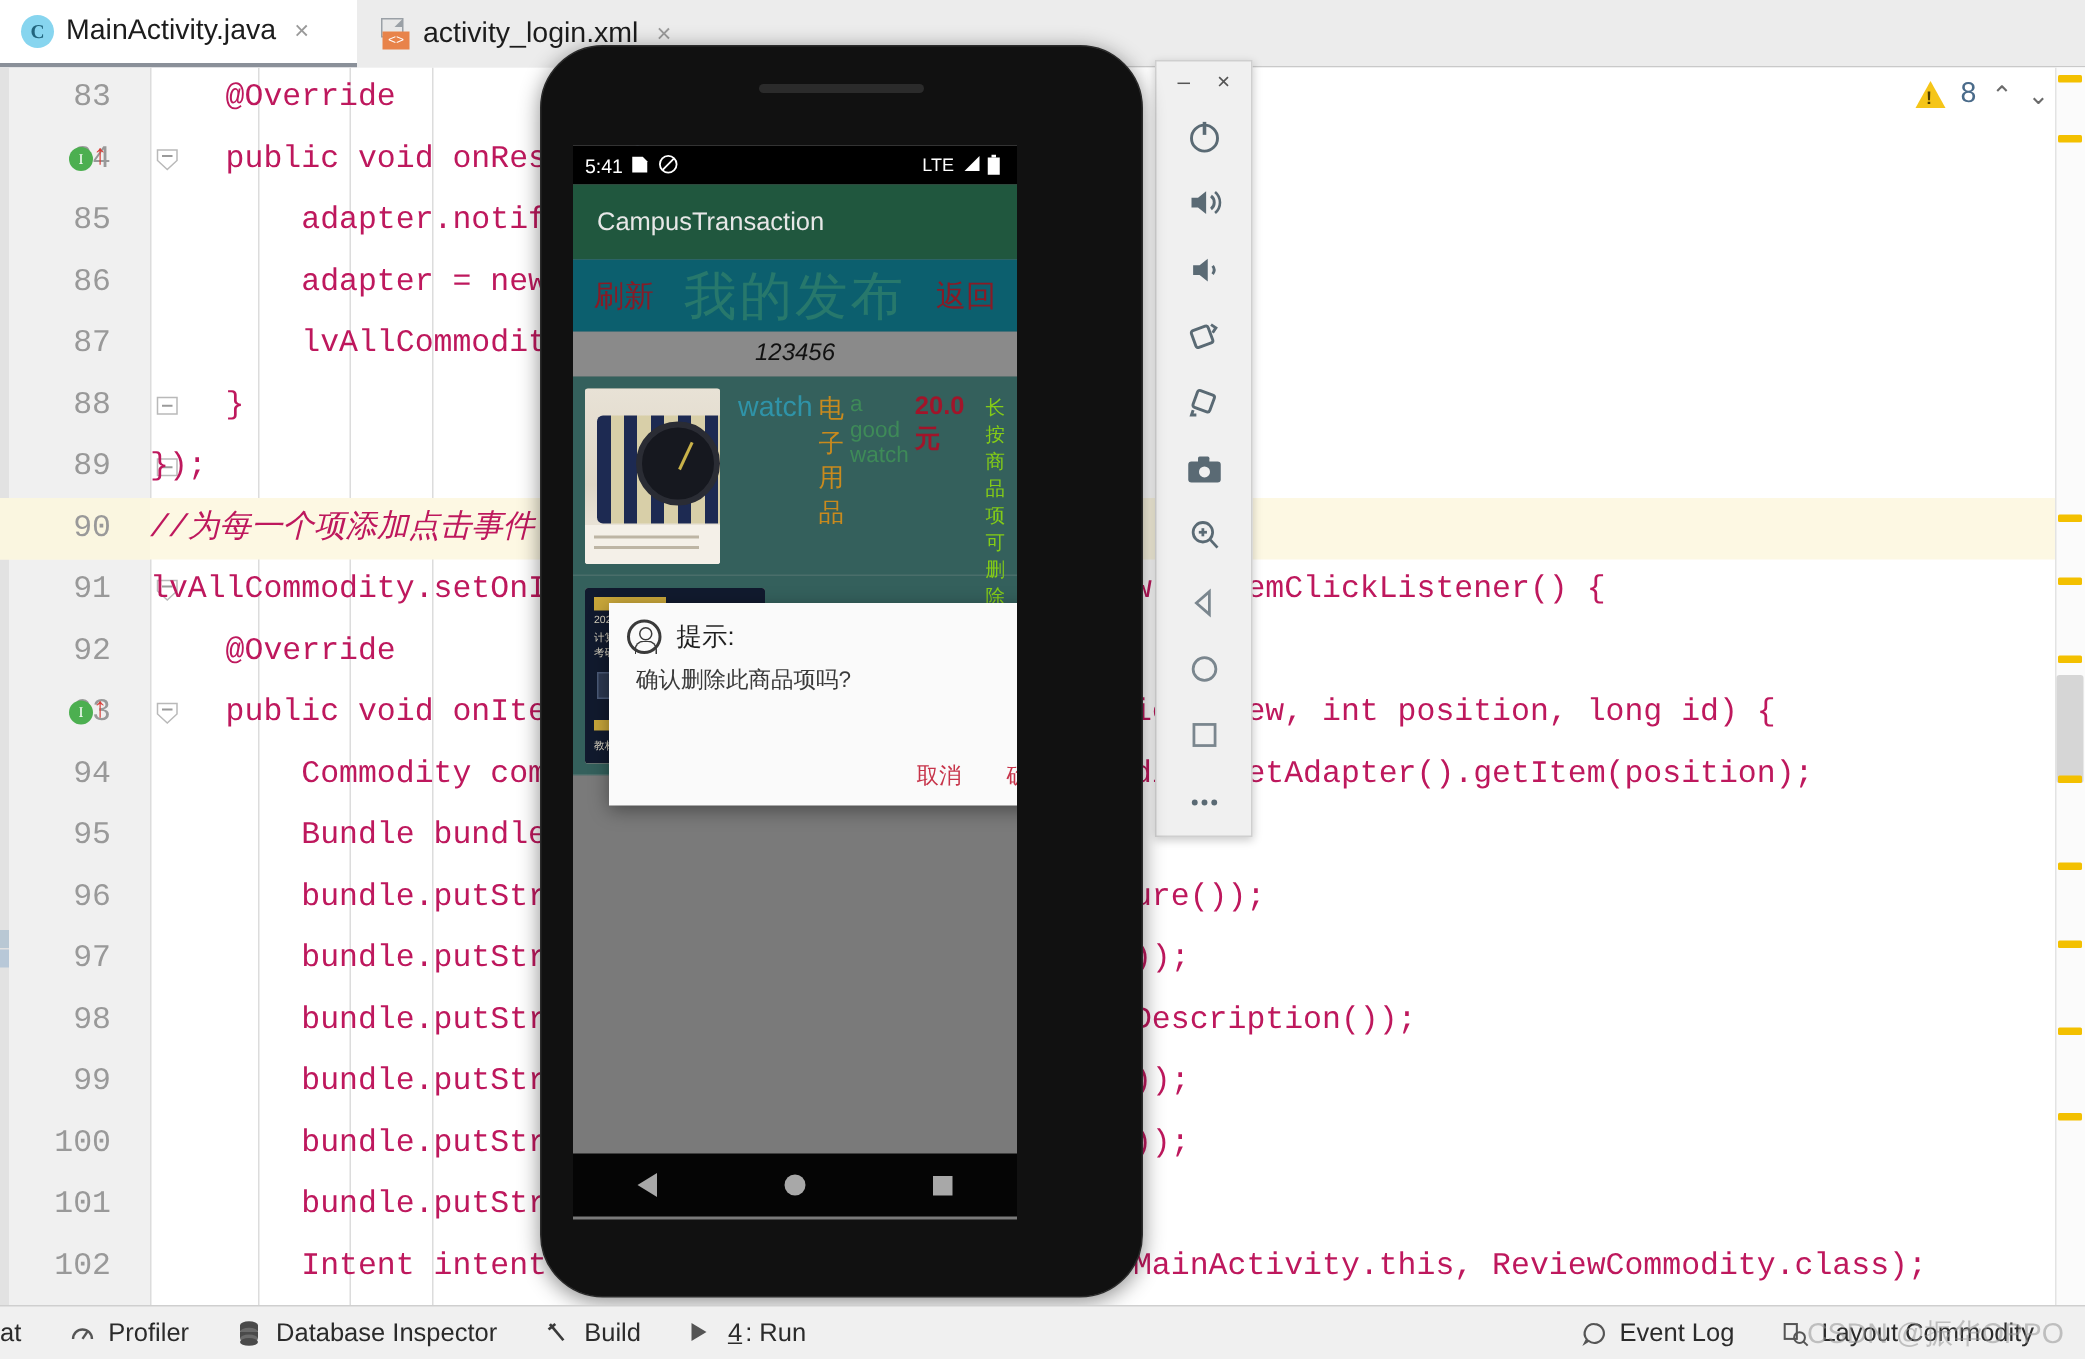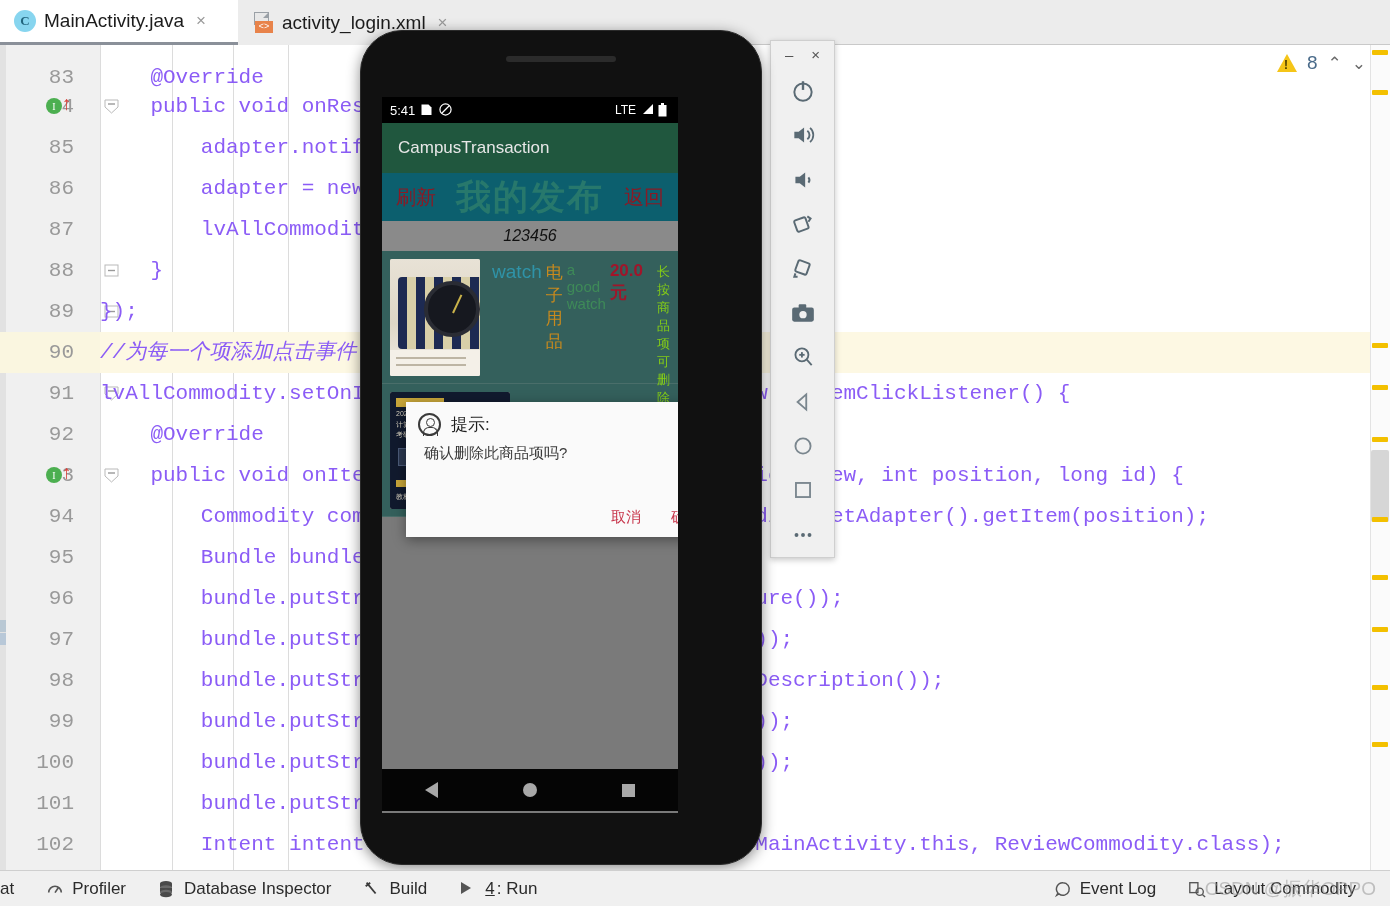--- a/index.html
+++ b/index.html
@@ -41,21 +41,21 @@
   .lines { position:absolute; left:0; top:0; width:1390px; }
   .line { position:relative; height:41.2px; }
   .line .num { position:absolute; left:0; width:74px; text-align:right;
     font-family:"Liberation Mono", monospace; font-size:21px; color:#999999;
     line-height:41.2px; }
   .line.hl { background:#fdf8e3; }
   .line.hl .numbg { position:absolute;left:0;top:0;width:100px;height:41.2px;
     background:#faf6e0; }
   .line .code { position:absolute; left:100px; top:0; height:41.2px;
     line-height:41.2px; white-space:pre; font-family:"Liberation Mono", monospace;
-    font-size:21px; color:#8b5cf6; }
+    font-size:21px; color:#be185d; }
   .gutter-icons { position:absolute; left:46px; width:40px; height:41.2px; }
   .grn { position:absolute; left:0; top:12px; width:16px;height:16px;border-radius:50%;
     background:#4caf50;color:#fff;font-size:10px;display:flex;align-items:center;
     justify-content:center;font-family:"Liberation Serif",serif;}
   .uparrow { position:absolute; left:16px; top:8px; color:#d9403a; font-size:19px;
     line-height:19px; font-weight:bold;}
   .fold { position:absolute; left:103px; top:12px; width:17px; height:17px; }
   .fold svg { display:block; }
 
   
@@ -110,21 +110,21 @@
   .sb-ico { width:12px; height:14px; display:inline-block; }
 
   .appbar { height:50px; background:#20573e; display:flex; align-items:center;
     padding:0 16px; }
   .appbar .title { color:#e7e7e7; font-size:17px; }
 
   .subbar { height:48px; background:#0c5f6e; position:relative;
     display:flex; align-items:center; justify-content:space-between; padding:0 14px; }
   .subbar .btn { color:#8a1a25; font-size:20px; z-index:2; }
   .subbar .bigtitle { position:absolute; left:0; right:0; text-align:center;
-    color:#27786c; font-size:35px; font-weight:bold; letter-spacing:2px;border-radius:15px; }
+    color:#27786c; font-size:35px; font-weight:normal; letter-spacing:2px;border-radius:15px; }
 
   .userbar { height:30px; background:#8a8a8a; display:flex; align-items:center;
     justify-content:center; color:#111; font-size:16px; font-style:italic; }
 
   .listarea { background:#34605c; }
   .item { display:flex; padding:8px; gap:12px; border-bottom:1px solid #4a6e6a;
     height:133px; }
   .thumb { width:120px; height:117px; border-radius:2px; overflow:hidden;
     background:#cfc6b6; position:relative; }
   .meta { flex:1; display:flex; flex-direction:row; gap:4px; padding-top:2px; }
@@ -219,21 +219,21 @@
       <div class="bm" style="top:575px;"></div>
       <div class="bm" style="top:588px;background:#b8c8d8;"></div>
     </div>
     <div class="vline" style="left:100px;"></div>
     <div class="vline" style="left:172px;"></div>
     <div class="vline" style="left:233px;"></div>
     <div class="vline" style="left:288px;"></div>
 
     <div class="lines">
 
-      <div class="line" style="top:12px;position:absolute;width:1390px">
+      <div class="line" style="top:0;position:absolute;width:1390px">
         <span class="num">83</span>
         <span class="code ann">    @Override</span>
       </div>
 
       <div class="line" style="top:41px;position:absolute;width:1390px">
         <span class="num">84</span>
         <span class="gutter-icons">
           <span class="grn">I</span>
           <span class="uparrow">↑</span>
         </span>

